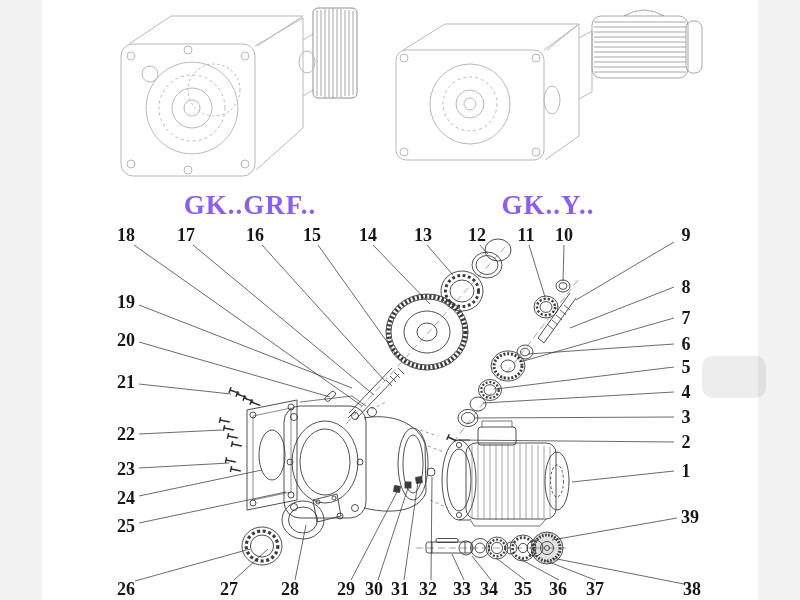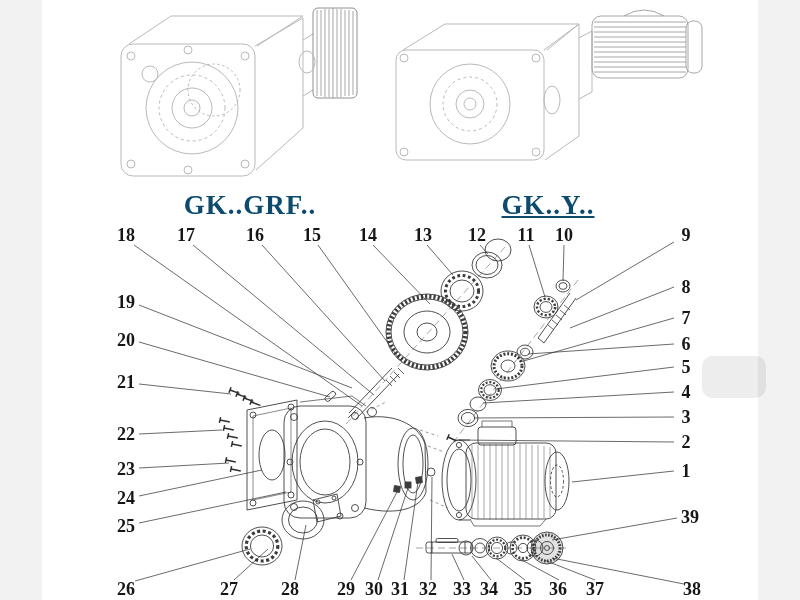--- a/index.html
+++ b/index.html
@@ -1,24 +1,24 @@
 <!DOCTYPE html>
 <html><head>
 <meta charset="utf-8">
 <style>
   html,body{margin:0;padding:0;width:800px;height:600px;background:#f2f2f2;overflow:hidden;}
   .canvas{position:absolute;left:42px;top:0;width:716px;height:600px;background:#ffffff;}
   #scene{position:absolute;left:0;top:0;}
   .model-label{
     position:absolute;transform:translateX(-50%);
     font-family:"Liberation Serif",serif;font-weight:bold;font-size:27px;
-    letter-spacing:1px;color:#0c4a6e;white-space:nowrap;
+    letter-spacing:1px;color:#8b5cf6;white-space:nowrap;
   }
   .model-label-left{left:250px;top:190px;}
-  .model-label-right{left:548px;top:190px;text-decoration:underline;}
+  .model-label-right{left:548px;top:190px;}
   .edge-artifact{
     position:absolute;left:702px;top:356px;width:64px;height:42px;
     background:rgba(0,0,0,0.07);border-radius:10px;
   }
   #callout-layer text{
     font-family:"Liberation Serif",serif;font-size:18px;font-weight:bold;
     fill:#161616;text-anchor:middle;
   }
   #callout-layer line{stroke:#2b2b2b;stroke-width:0.7;}
 </style>

